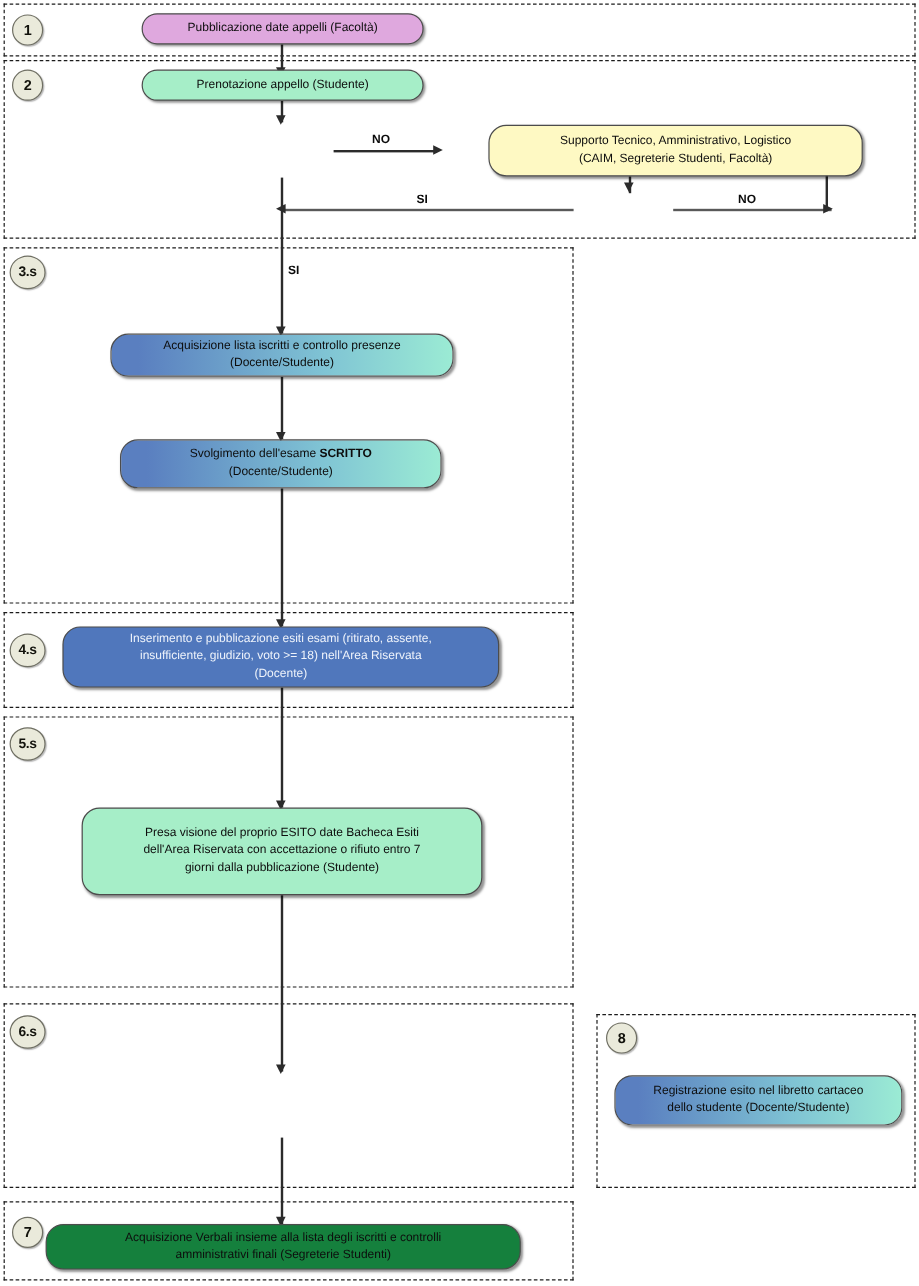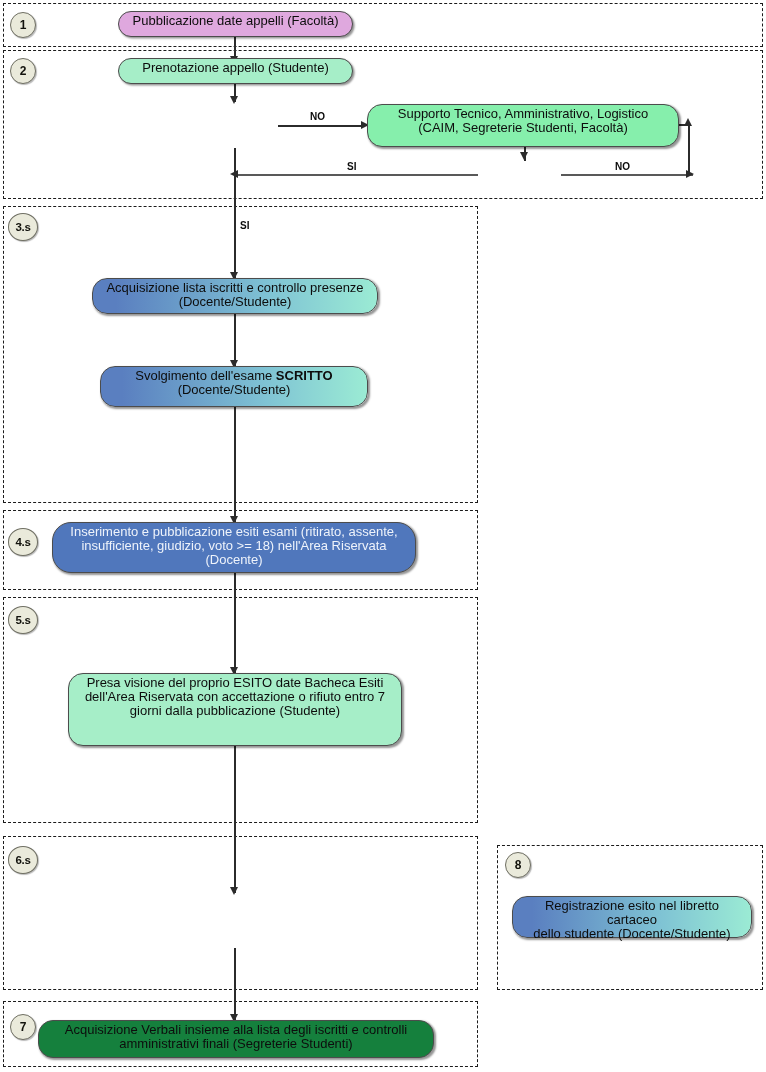--- a/index.html
+++ b/index.html
@@ -30,36 +30,36 @@
     z-index:6;
   }
   .step-badge.wide{width:30px;height:28px;border-radius:50%;font-size:11.5px;}
 
   
   .node{
     position:absolute;
     box-sizing:border-box;
     border:1.1px solid #4c4c4c;
     border-radius:15px;
-    display:flex;align-items:flex-start;justify-content:center;
+    display:flex;align-items:center;justify-content:center;
     text-align:center;
-    font-size:13px;
+    font-size:10px;
     line-height:14.2px;
     color:#0d0d0d;
     padding:2px 8px;
     box-shadow:1.6px 1.6px 2px rgba(0,0,0,.42);
     z-index:5;
   }
   .node .txt{display:block;width:100%;}
 
   .n-pink   {background:#dfa8de;}
   .n-green  {background:#a6eec8;}
-  .n-lav    {background:#86efac;}
+  .n-lav    {background:#fef9c3;margin-left:40px;}
   .n-grad   {background:linear-gradient(to right,#5a7fc0 0%,#5a7fc0 8%,#7fc3d4 62%,#9bebd4 100%);}
-  .n-blue   {background:#5077bc;color:#eef3fb;border-radius:19px;}
+  .n-blue   {background:#5077bc;color:#eef3fb;}
   .n-mint   {background:#a6eec8;}
   .n-yellow {background:#15803d;}
 
   
   .diamond{
     position:absolute;
     box-sizing:border-box;
     display:flex;align-items:center;justify-content:center;
     z-index:5;
   }

